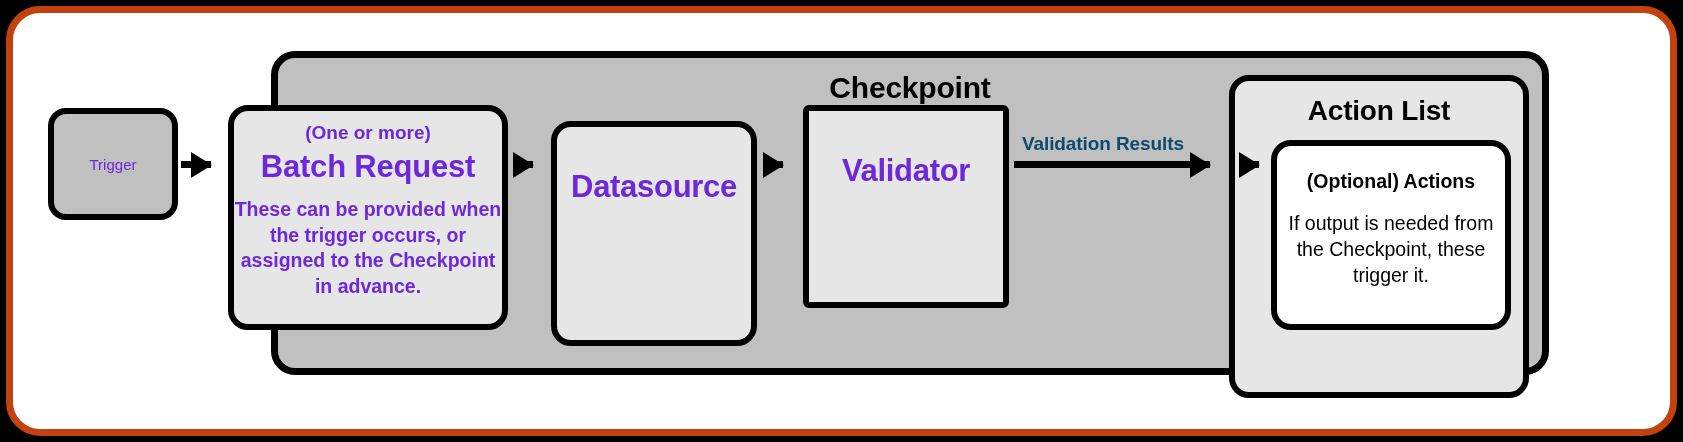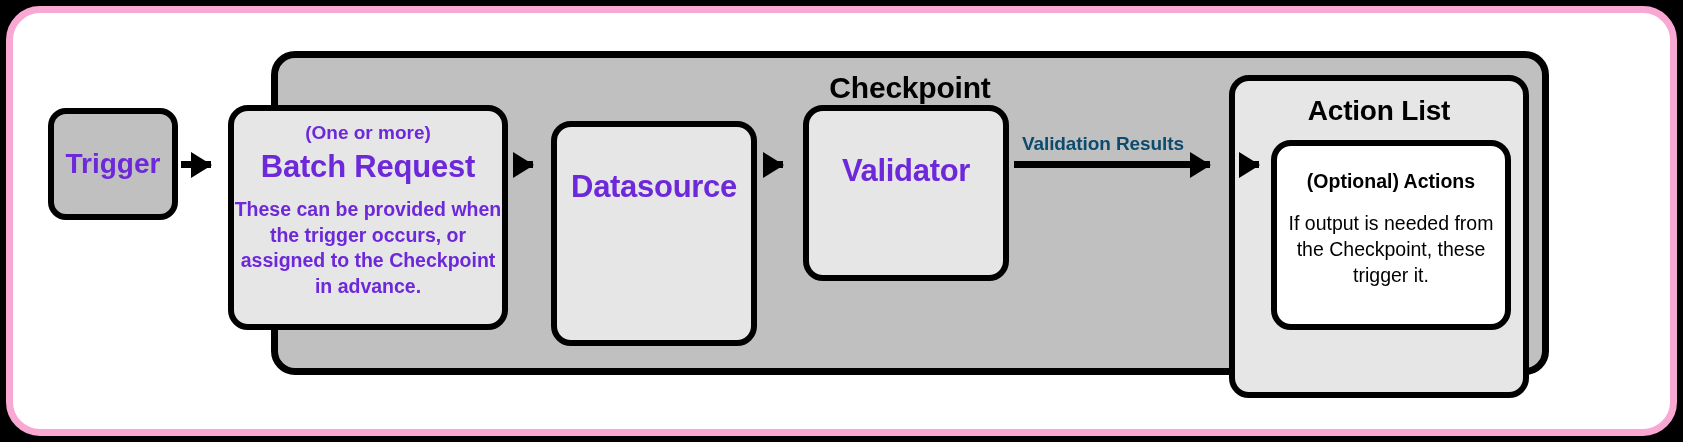--- a/index.html
+++ b/index.html
@@ -23,21 +23,21 @@
 
   
   .outer-frame {
     position: absolute;
     left: 6px;
     top: 6px;
     width: 1671px;
     height: 430px;
     box-sizing: border-box;
     background: #ffffff;
-    border: 7px solid #f9a8d4;
+    border: 7px solid #c2410c;
     border-radius: 34px;
   }
 
   
   .checkpoint-panel {
     position: absolute;
     left: 258px;
     top: 38px;
     width: 1278px;
     height: 324px;
@@ -75,22 +75,22 @@
   .node-trigger {
     left: 35px;
     top: 95px;
     width: 130px;
     height: 112px;
     background: #c0c0c0;
     border-radius: 18px;
     justify-content: center;
   }
   .node-trigger .node-title {
-    font-size: 28px;
-    font-weight: bold;
+    font-size: 15px;
+    font-weight: normal;
   }
 
   
   .node-batch {
     left: 215px;
     top: 92px;
     width: 280px;
     height: 225px;
     padding-top: 10px;
   }
@@ -119,22 +119,23 @@
     left: 538px;
     top: 108px;
     width: 206px;
     height: 225px;
     justify-content: flex-start;
   }
   .node-validator {
     left: 790px;
     top: 92px;
     width: 206px;
-    height: 176px;
+    height: 203px;
     justify-content: flex-start;
+    border-radius: 6px;
   }
   .node-datasource .node-title,
   .node-validator .node-title {
     font-size: 31px;
     font-weight: bold;
     margin-top: 42px;
     letter-spacing: -0.3px;
   }
 
   

